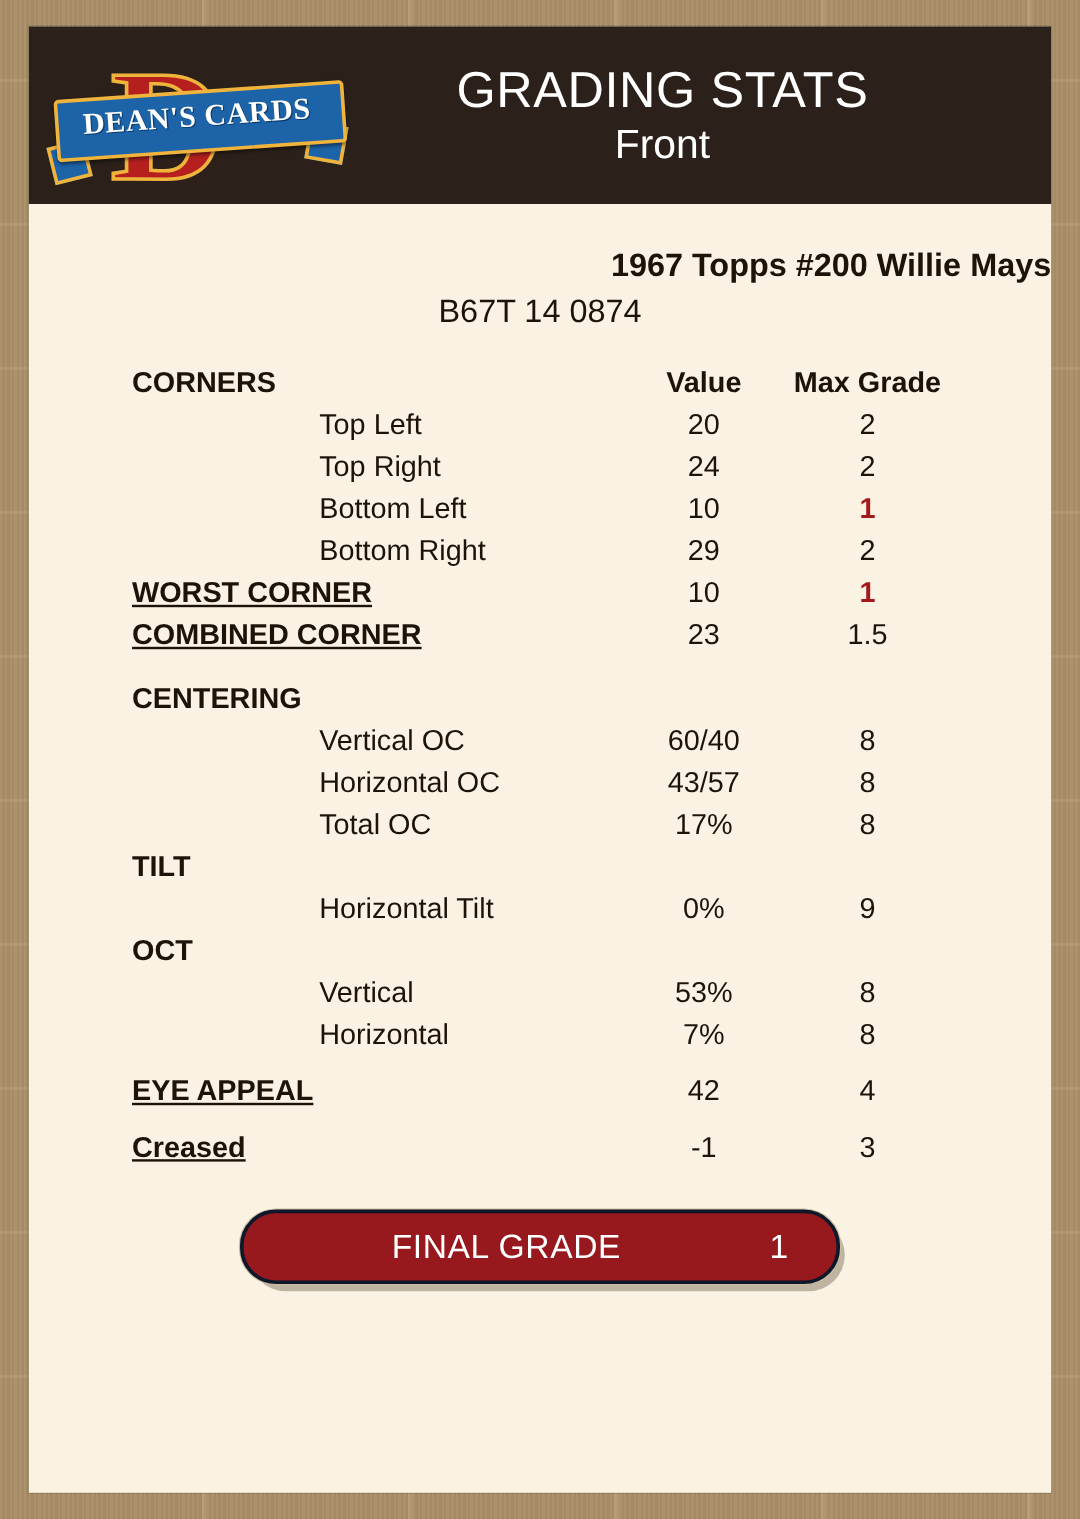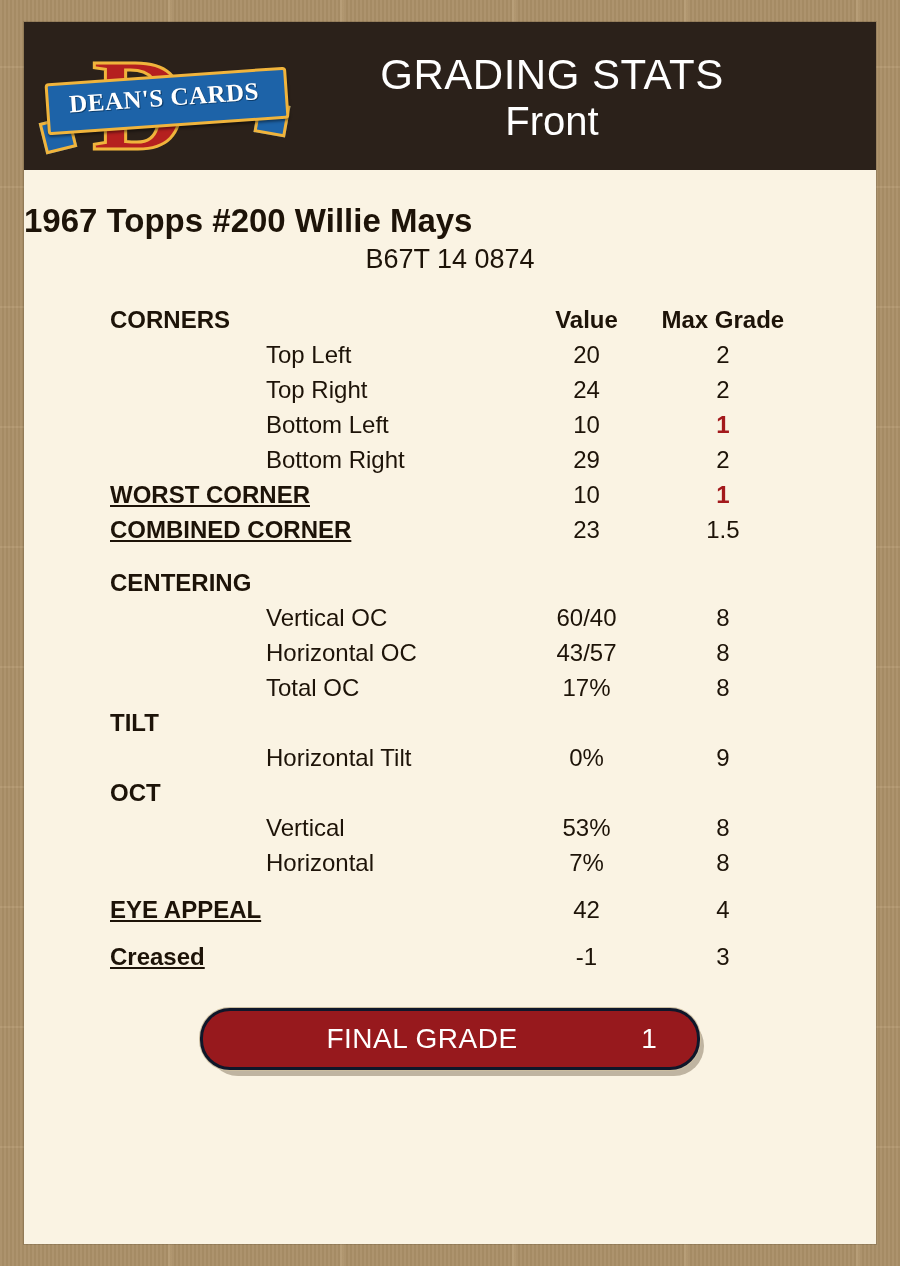--- a/index.html
+++ b/index.html
@@ -108,33 +108,33 @@
     text-align: center;
     padding-right: 60px;
     color: #ffffff;
   }
   .header-titles .main {
     font-size: 42px;
     letter-spacing: 0.5px;
     line-height: 48px;
   }
   .header-titles .sub {
-    font-size: 40px;
+    font-size: 34px;
     line-height: 40px;
     margin-top: 2px;
   }
 
   
   .body-area {
     padding: 34px 0 0 0;
     color: #1d1308;
   }
   .card-title {
-    text-align: left;
-    font-size: 33px;
+    text-align: right;
+    font-size: 27px;
     font-weight: bold;
     line-height: 34px;
   }
   .card-id {
     text-align: center;
     font-size: 27px;
     line-height: 34px;
     margin-top: 4px;
   }
 

